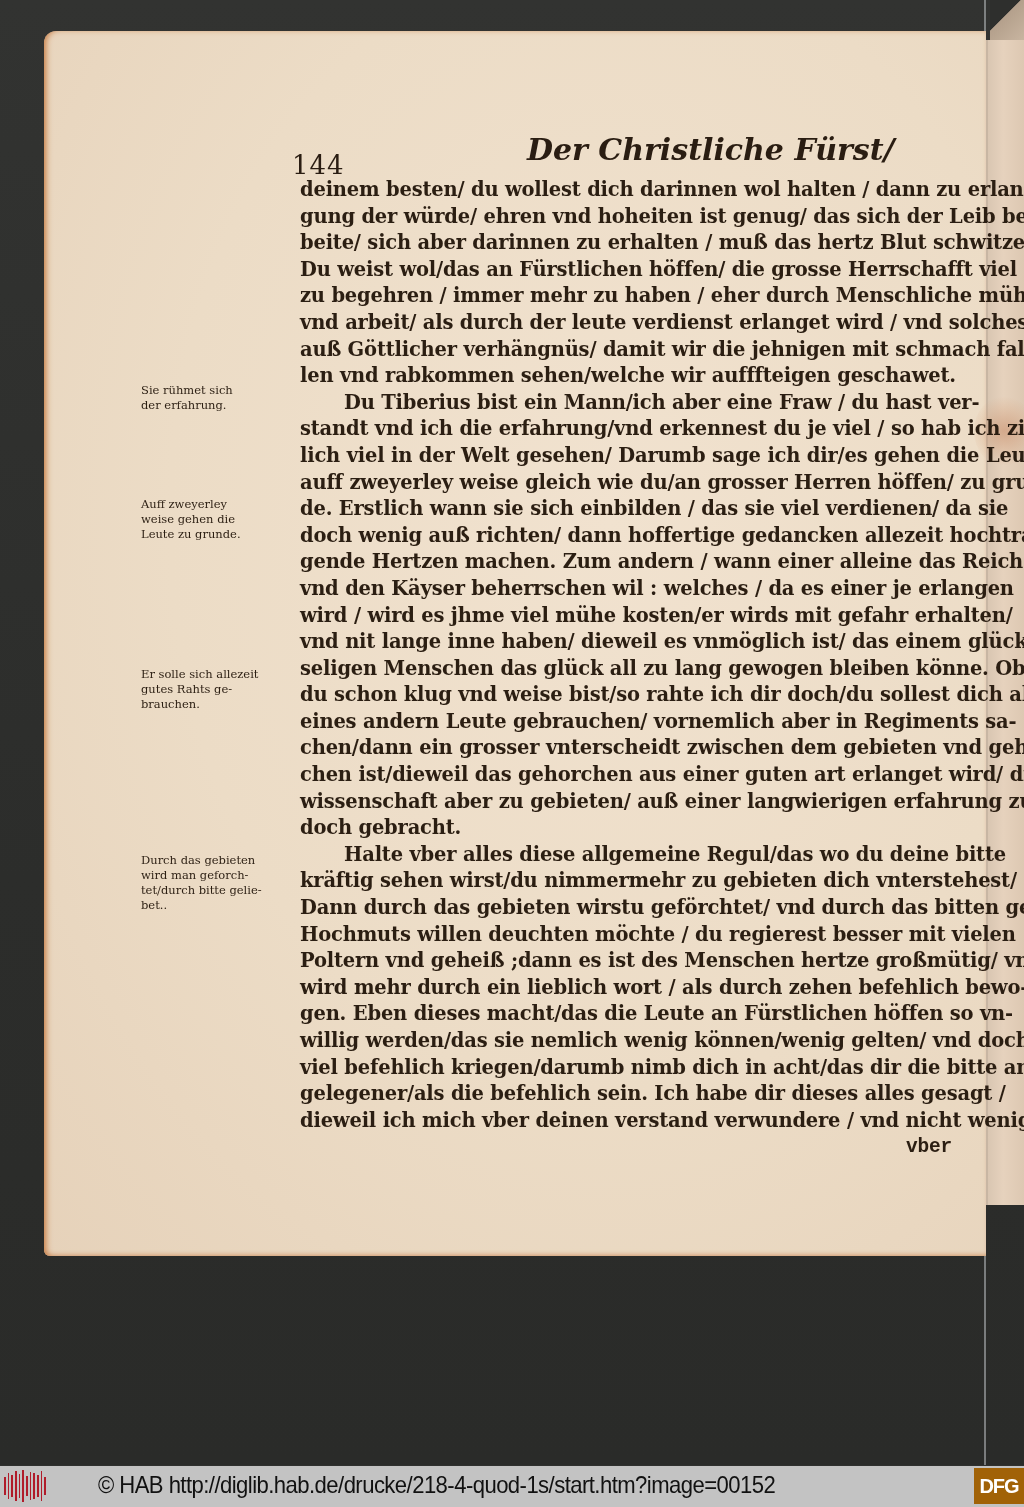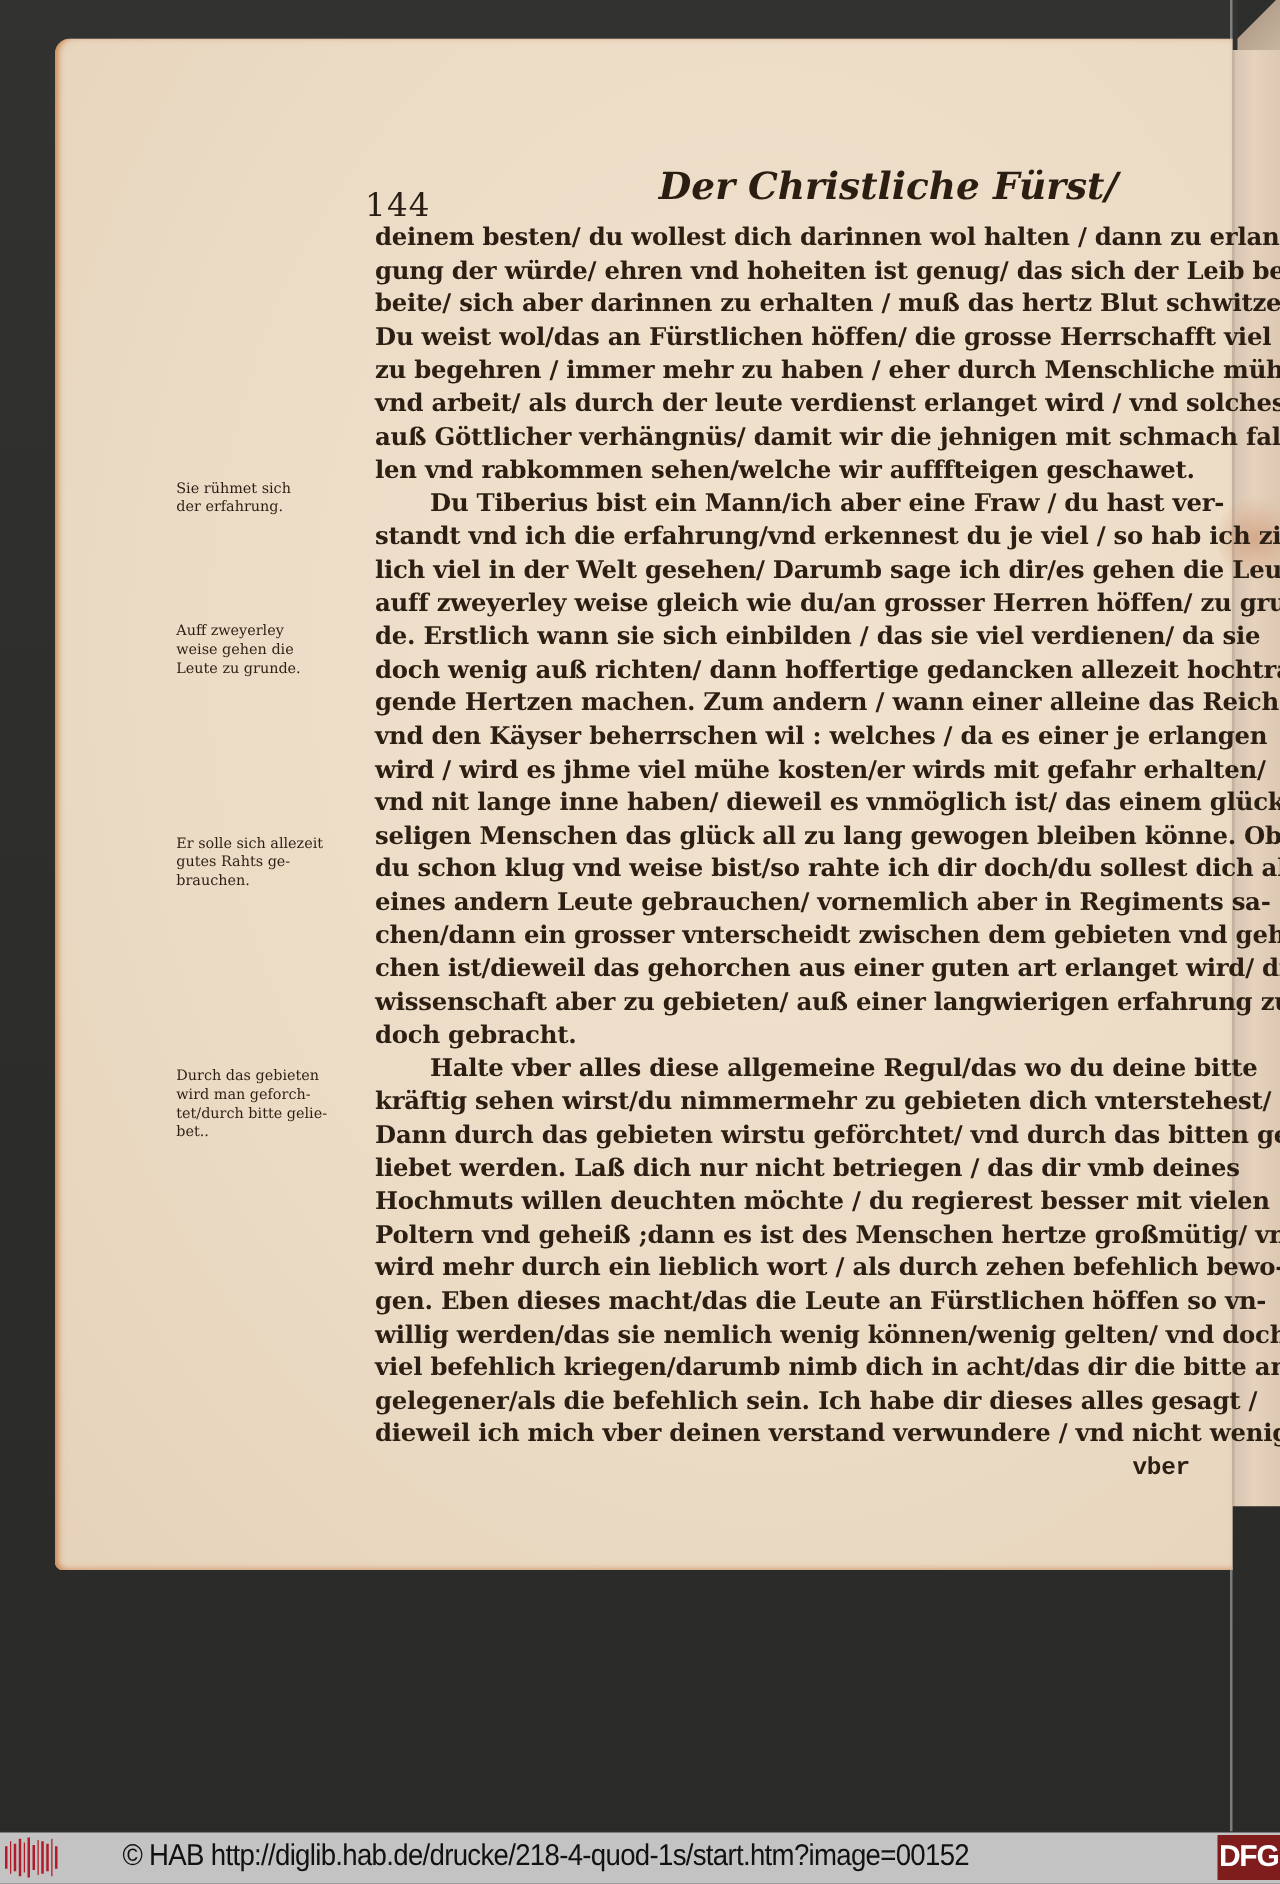--- a/index.html
+++ b/index.html
@@ -74,21 +74,21 @@
     display: flex; align-items: center; gap: 2px;
   }
   .hab-logo span { display: block; width: 2px; background: #b01c2a; }
   .footer-text {
     position: absolute; left: 98px; top: 5px;
     font-size: 24px; color: #111; letter-spacing: -0.6px; white-space: nowrap;
     transform: scaleX(0.92); transform-origin: left center;
   }
   .dfg-logo {
     position: absolute; left: 974px; top: 2px; width: 50px; height: 36px;
-    background: #7f1d1d; color: #fff; font-weight: bold; font-size: 24px;
+    background: #a16207; color: #fff; font-weight: bold; font-size: 20px;
     display: flex; align-items: center; justify-content: center; letter-spacing: -1px;
   }
 </style>
 </head>
 <body>
 
 <div class="backdrop"></div>
 <div class="next-page-top"></div>
 <div class="next-page-edge"></div>
 
@@ -123,21 +123,20 @@
     <span class="line">seligen Menschen das glück all zu lang gewogen bleiben könne.   Ob</span>
     <span class="line">du schon klug vnd weise bist/so rahte ich dir doch/du sollest dich allezeit</span>
     <span class="line">eines andern Leute gebrauchen/ vornemlich aber in Regiments sa-</span>
     <span class="line">chen/dann ein grosser vnterscheidt zwischen dem gebieten vnd gehor-</span>
     <span class="line">chen ist/dieweil das gehorchen aus einer guten art erlanget wird/ die</span>
     <span class="line">wissenschaft aber zu gebieten/ auß einer langwierigen erfahrung zu</span>
     <span class="line last">doch gebracht.</span>
     <span class="line indent">Halte vber alles diese allgemeine Regul/das wo du deine bitte</span>
     <span class="line">kräftig sehen wirst/du nimmermehr zu gebieten dich vnterstehest/</span>
     <span class="line">Dann durch das gebieten wirstu geförchtet/ vnd durch das bitten ge-</span>
-    <span class="line">liebet werden.  Laß dich nur nicht betriegen /  das dir vmb deines</span>
     <span class="line">Hochmuts willen deuchten möchte / du regierest besser mit vielen</span>
     <span class="line">Poltern vnd geheiß ;dann es ist des Menschen hertze großmütig/ vnd</span>
     <span class="line">wird mehr durch ein lieblich wort / als durch zehen befehlich bewo-</span>
     <span class="line">gen.  Eben dieses macht/das die Leute an Fürstlichen höffen so vn-</span>
     <span class="line">willig werden/das sie nemlich wenig können/wenig gelten/ vnd doch</span>
     <span class="line">viel befehlich kriegen/darumb nimb dich in acht/das dir die bitte an-</span>
     <span class="line">gelegener/als die befehlich sein.   Ich habe dir dieses alles gesagt /</span>
     <span class="line">dieweil ich mich vber deinen verstand verwundere / vnd nicht weniger</span>
     <span class="line catch">vber</span>
   </div>

